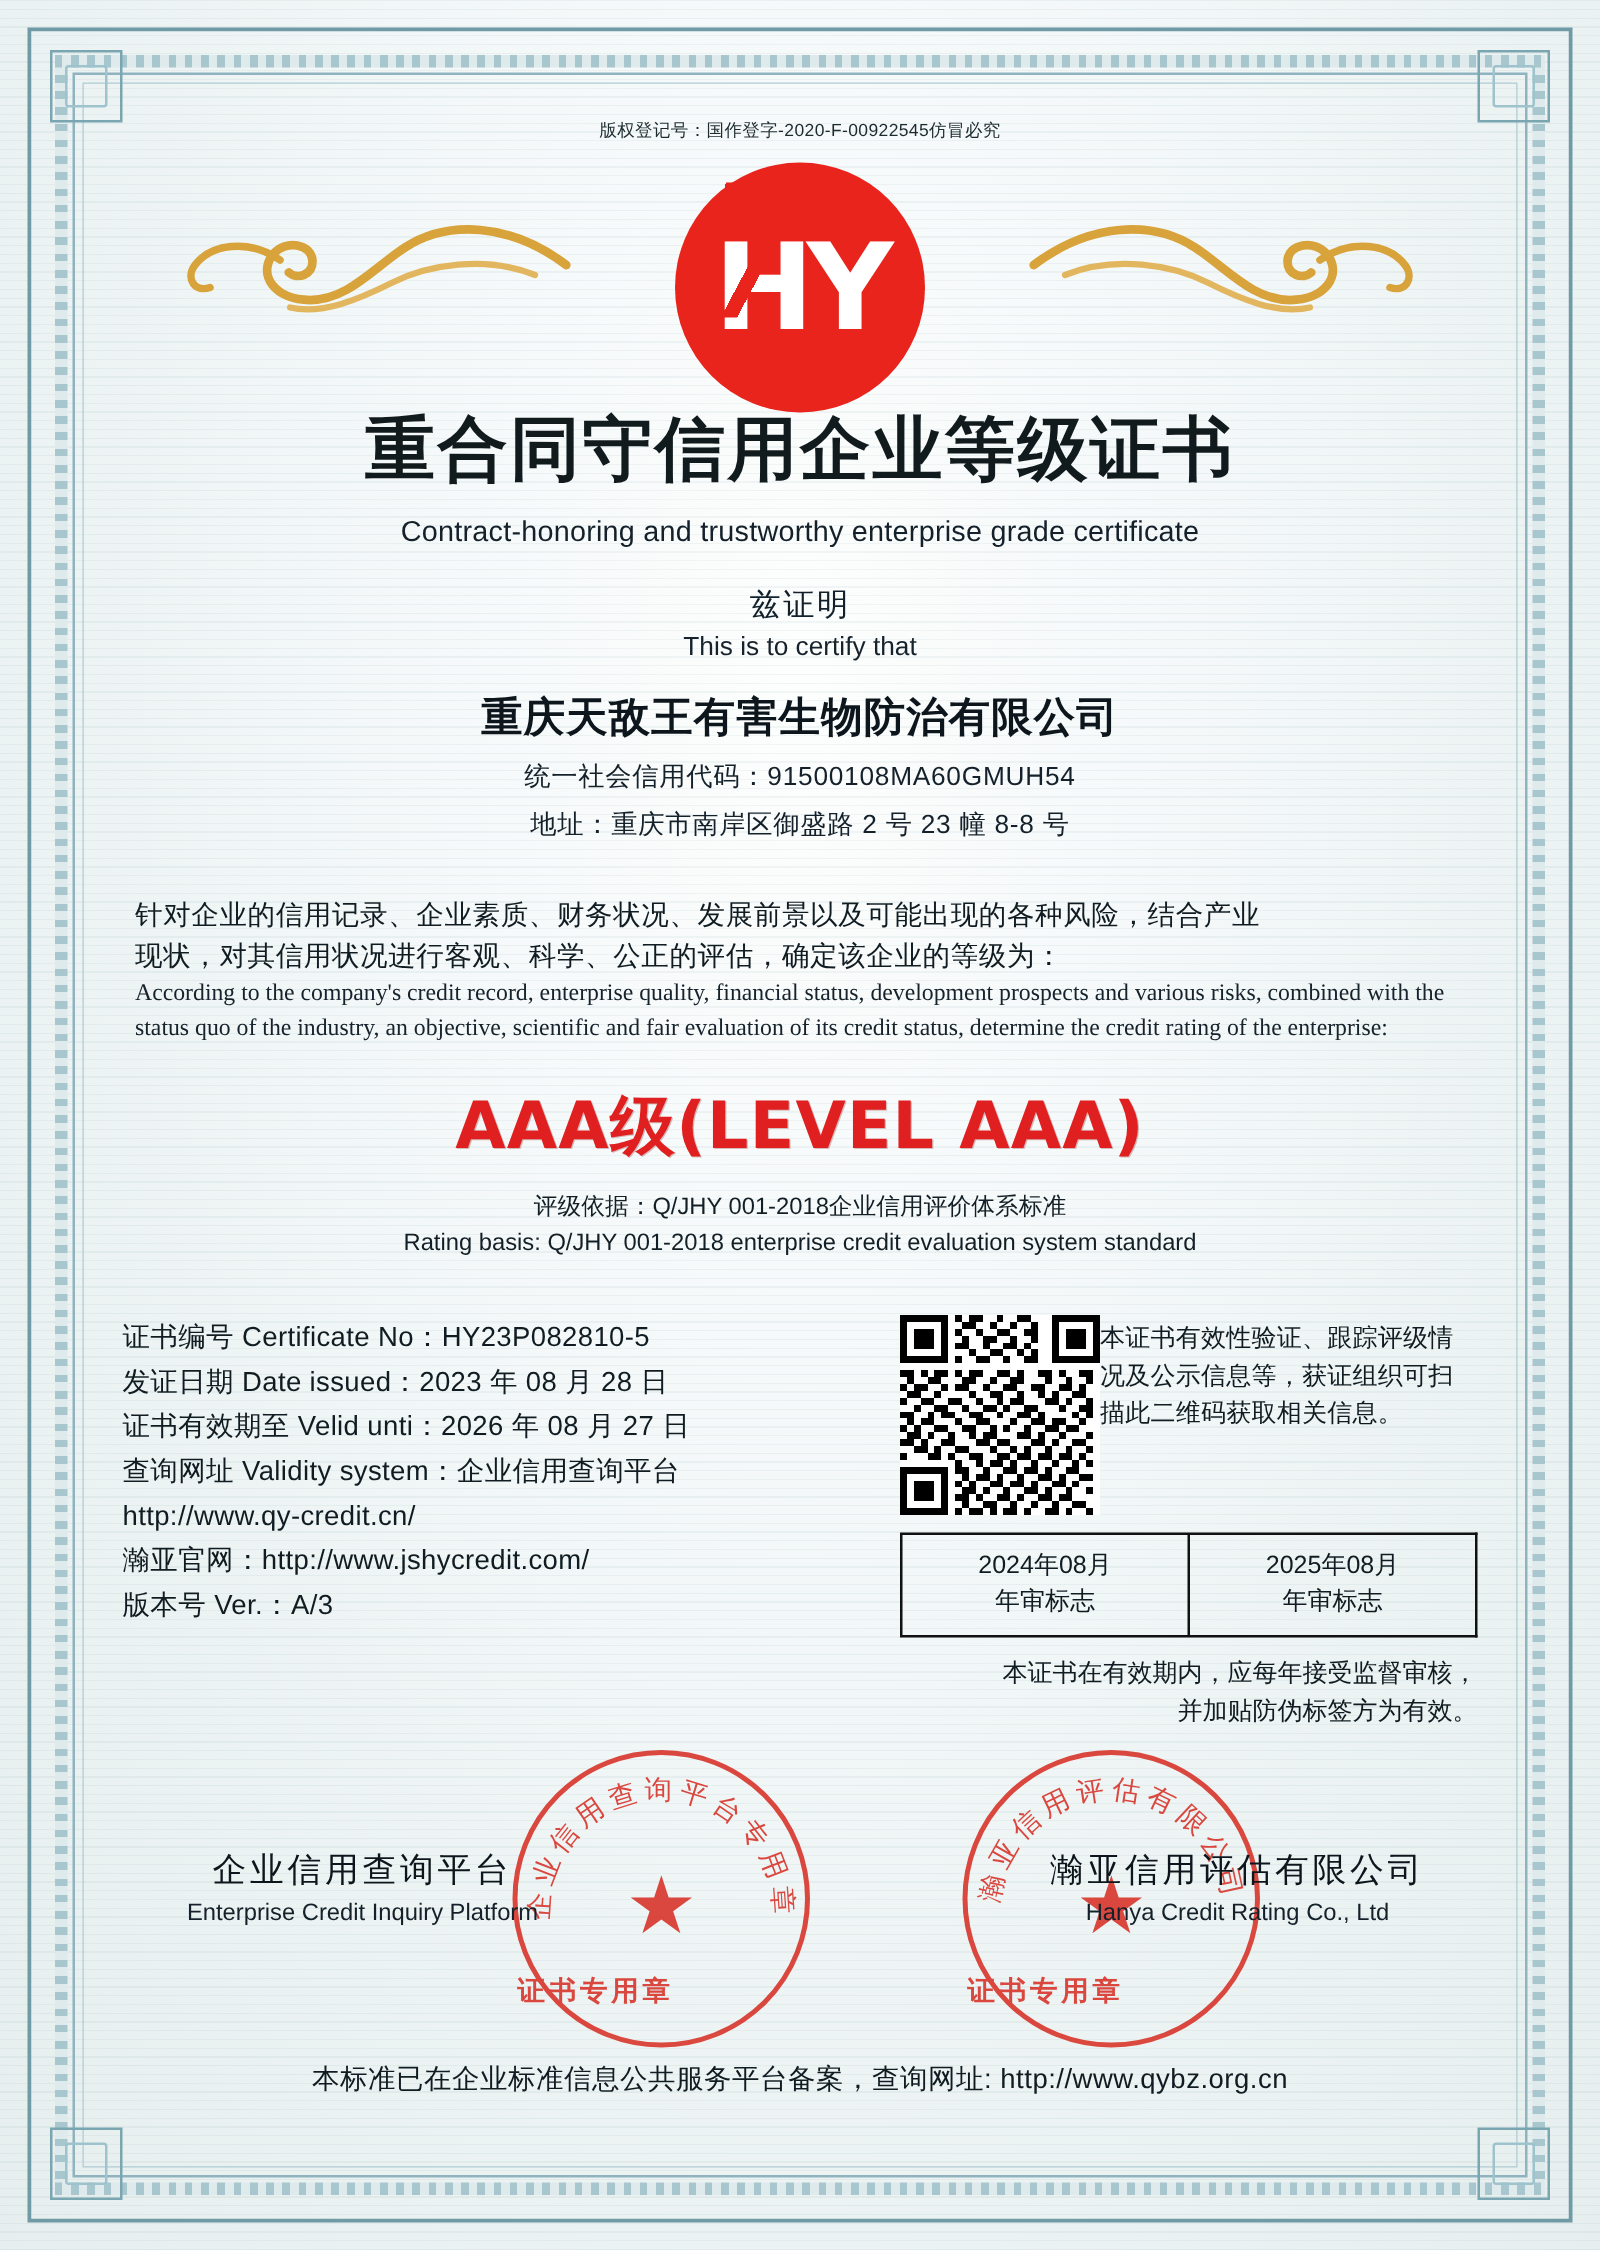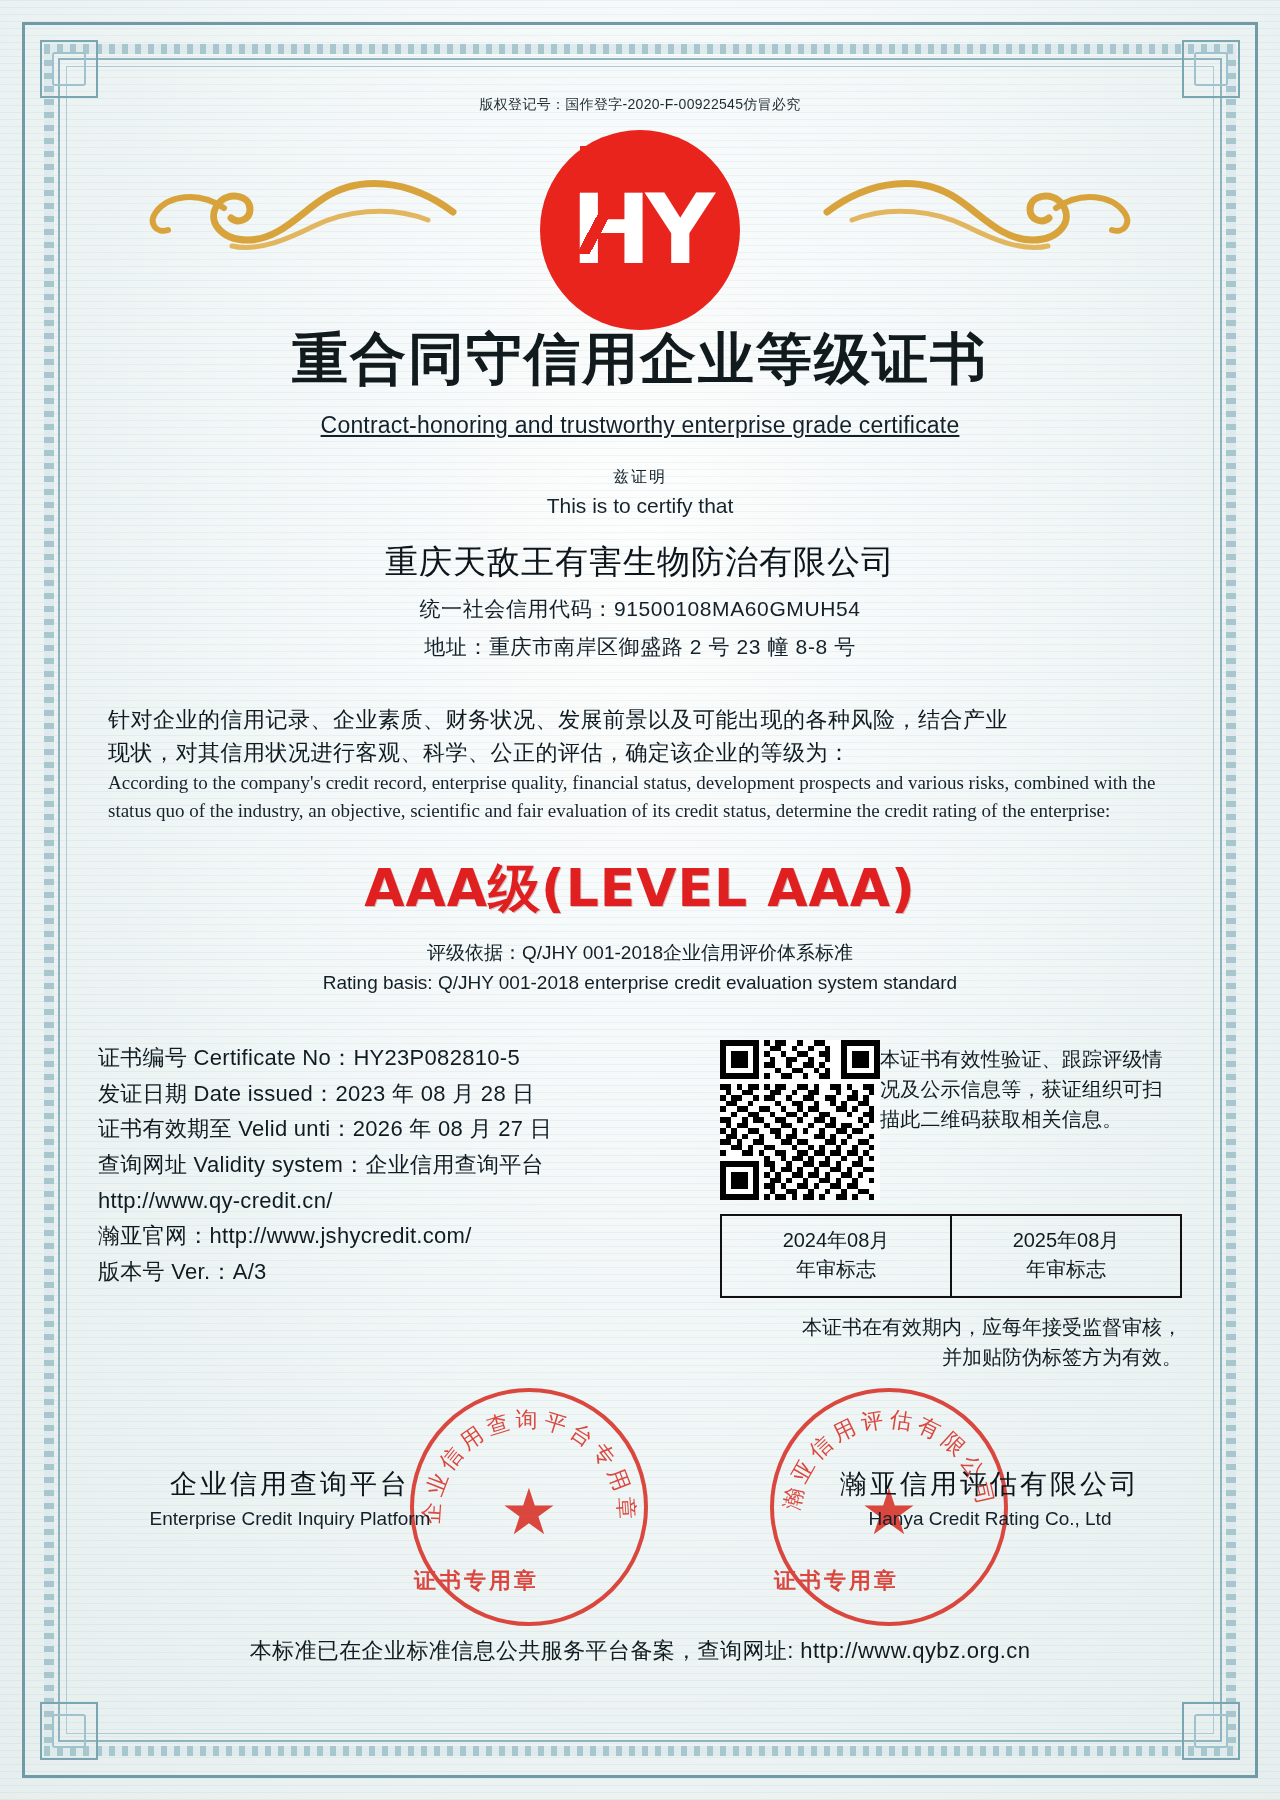--- a/index.html
+++ b/index.html
@@ -85,30 +85,30 @@
   }
 
   .title-cn{
     text-align:center;
     font-family:"DejaVu Sans", sans-serif;
     font-weight:bold;
     font-size:56px;color:#111a1d;letter-spacing:2px;
     margin-top:2px;
   }
   .title-en{
-    text-align:center;font-size:23px;color:#14202a;margin-top:14px;letter-spacing:.2px;text-decoration:underline;
+    text-align:center;font-size:23px;color:#14202a;margin-top:14px;letter-spacing:.2px;
   }
   .certify-cn{
-    text-align:center;font-size:16px;color:#11202a;margin-top:28px;letter-spacing:2px;font-family:Liberation Serif, serif;
+    text-align:center;font-size:25px;color:#11202a;margin-top:28px;letter-spacing:2px;font-family:Liberation Serif, serif;
   }
   .certify-en{
     text-align:center;font-size:21px;color:#16222c;margin-top:6px;
   }
   .company{
-    text-align:center;font-weight:normal;font-size:33px;color:#0d161c;margin-top:22px;letter-spacing:1px;
+    text-align:center;font-weight:bold;font-size:33px;color:#0d161c;margin-top:22px;letter-spacing:1px;
     font-family:"DejaVu Sans", sans-serif;
   }
   .code,.addr{
     text-align:center;font-size:21px;color:#14202a;margin-top:10px;letter-spacing:.6px;
   }
 
   .body-cn{
     margin-top:42px;font-size:22px;color:#101c22;line-height:1.5;letter-spacing:.5px;
     text-align:justify;padding:0 28px;
   }

